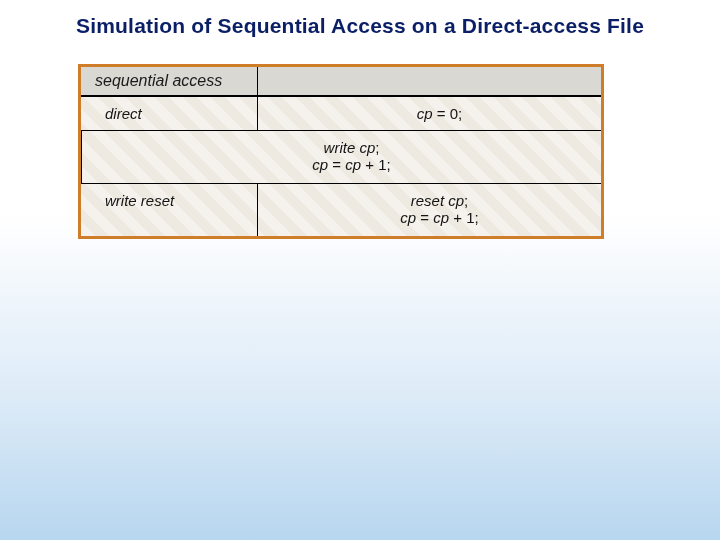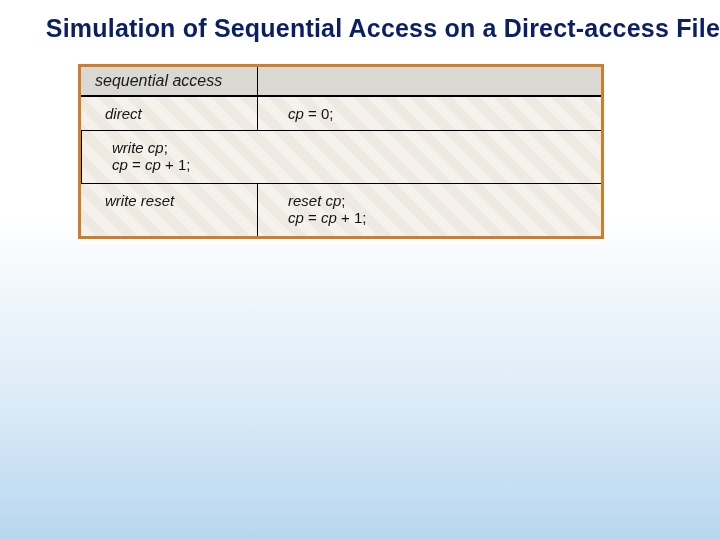--- a/index.html
+++ b/index.html
@@ -19,22 +19,22 @@
                 #dbeaf7 75%,
                 #b7d6ef 100%);
     position: relative;
     box-sizing: border-box;
   }
   .title {
     position: absolute;
     top: 14px;
     left: 0;
     right: 0;
-    text-align: right;
-    font-size: 25px;
+    text-align: center;
+    font-size: 21px;
     font-weight: bold;
     color: #0b1f66;
     letter-spacing: 0.2px;
   }
   .table-wrap {
     position: absolute;
     top: 64px;
     left: 78px;
     width: 520px;
     border: 3px solid #d07d2a;
@@ -49,20 +49,21 @@
   }
   .cell-left {
     width: 176px;
     box-sizing: border-box;
     padding: 6px 10px 6px 14px;
   }
   .cell-right {
     flex: 1;
     box-sizing: border-box;
     padding: 6px 10px 6px 30px;
+    text-align: center;
   }
   .head {
     background: #d9d8d3;
   }
   .head .cell-left,
   .head .cell-right {
     padding-top: 5px;
     padding-bottom: 5px;
     font-style: italic;
   }

